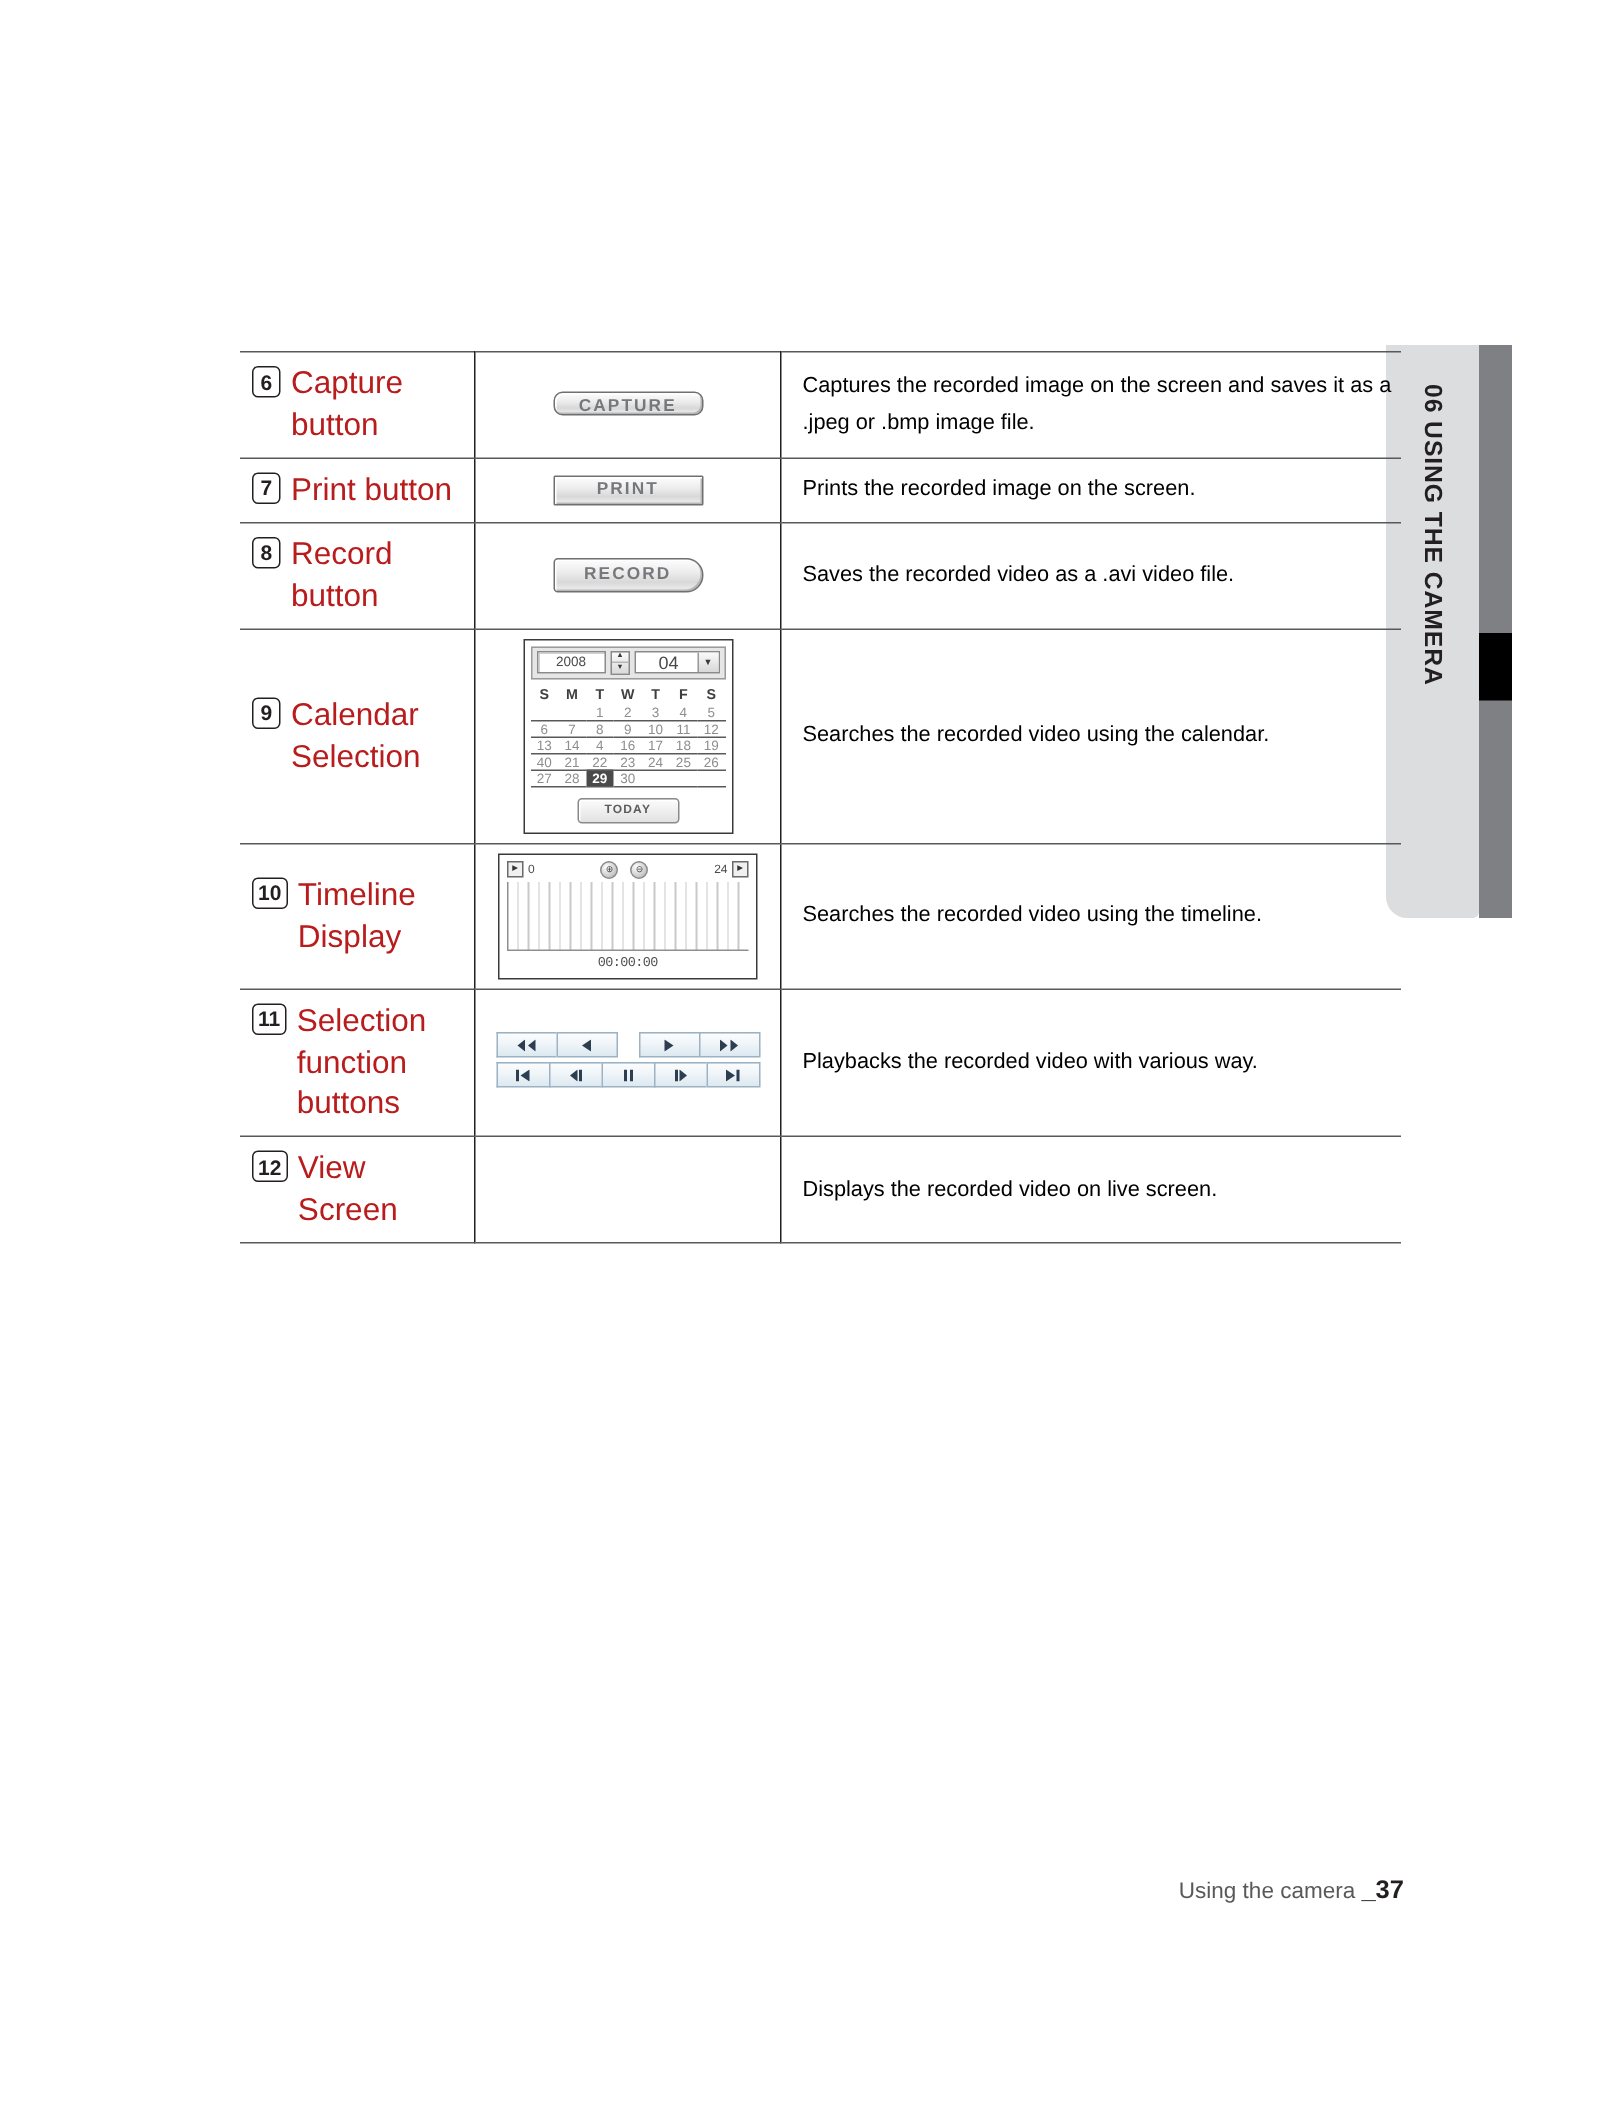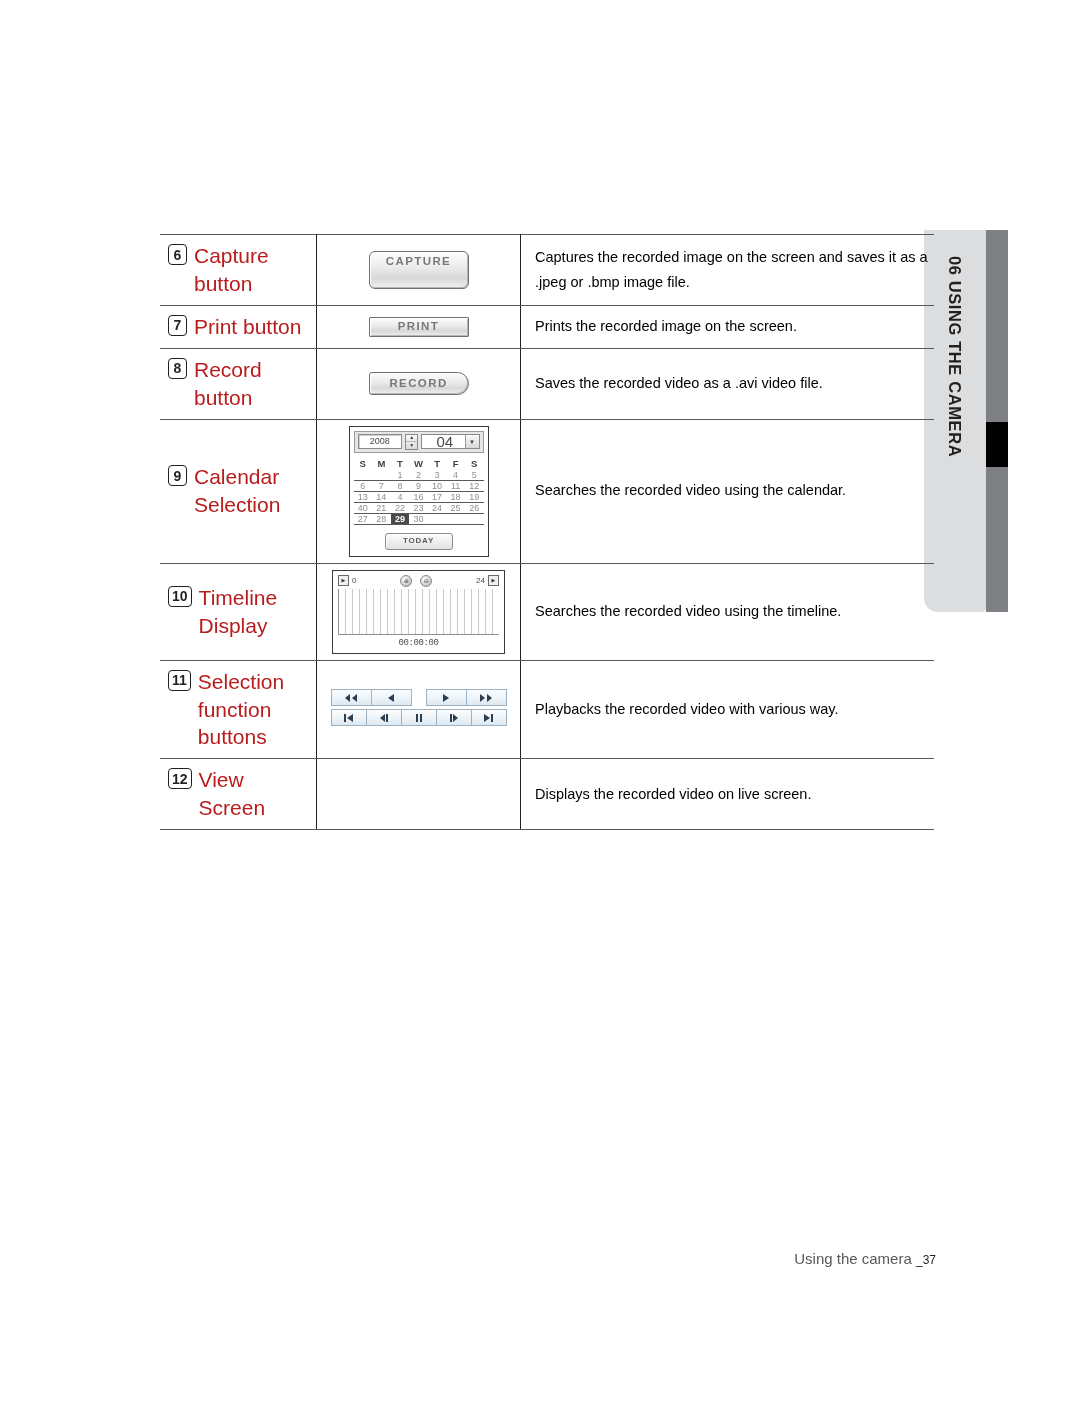--- a/index.html
+++ b/index.html
@@ -108,21 +108,21 @@
     font-size:11.5px;
     font-weight:bold;
     letter-spacing:1.4px;
     color:#77787b;
     text-align:center;
     box-sizing:border-box;
     background:linear-gradient(180deg,#fdfdfd 0%,#ececec 42%,#d8d8d8 72%,#efefef 100%);
     border:1.4px solid #6f7073;
     box-shadow:inset 1px 1px 0 #ffffff, inset -1px -1px 0 #b6b6b6;
   }
-  .btn-capture { width:100px; height:38px; line-height:19px; border-radius:6px; }
+  .btn-capture { width:100px; height:16px; line-height:19px; border-radius:6px; }
   .btn-print   { width:100px; height:20px; line-height:17px; border-radius:1px; }
   .btn-record  { width:100px; height:23px; line-height:20px;
                  border-radius:3px 12px 12px 3px; }
 
   
   .calendar {
     width:140px;
     margin:0 auto;
     background:#ffffff;
     border:1.5px solid #3a3a3a;
@@ -157,21 +157,21 @@
     font-size:5px; color:#3a3a3a; line-height:1;
   }
   .cal-spin span:first-child { border-bottom:1px solid #b5b5b5; }
   .cal-month-box {
     flex:1 1 auto;
     display:flex; align-items:center;
     background:#ffffff;
     border:1px solid #8a8a8a;
     height:13px;
   }
-  .cal-month-val { flex:1 1 auto; font-size:15px; color:#4a4a4a; padding-left:3px; }
+  .cal-month-val { flex:1 1 auto; font-size:12px; color:#4a4a4a; padding-left:3px; }
   .cal-month-arrow {
     flex:0 0 auto; width:13px; height:100%;
     border-left:1px solid #9a9a9a;
     background:linear-gradient(180deg,#fafafa,#d8d8d8);
     display:flex; align-items:center; justify-content:center;
     font-size:6px; color:#3a3a3a;
   }
   table.cal-grid {
     width:100%;
     border-collapse:collapse;
@@ -274,21 +274,21 @@
 
   
   #footer {
     position:absolute;
     left:0; top:1250px;
     width:936px;
     text-align:right;
     font-size:15px;
     color:#58595b;
   }
-  #footer .page-no { font-weight:normal; font-size:12px; color:#231f20;margin-top:26px; }
+  #footer .page-no { font-weight:bold; font-size:17px; color:#231f20;margin-top:26px; }
 </style>
 </head>
 <body>
 
 <div id="side-tab">
   <div class="tab-bg"></div>
   <div class="tab-bar"></div>
   <div class="tab-marker"></div>
   <div class="tab-label">06  USING THE CAMERA</div>
 </div>

